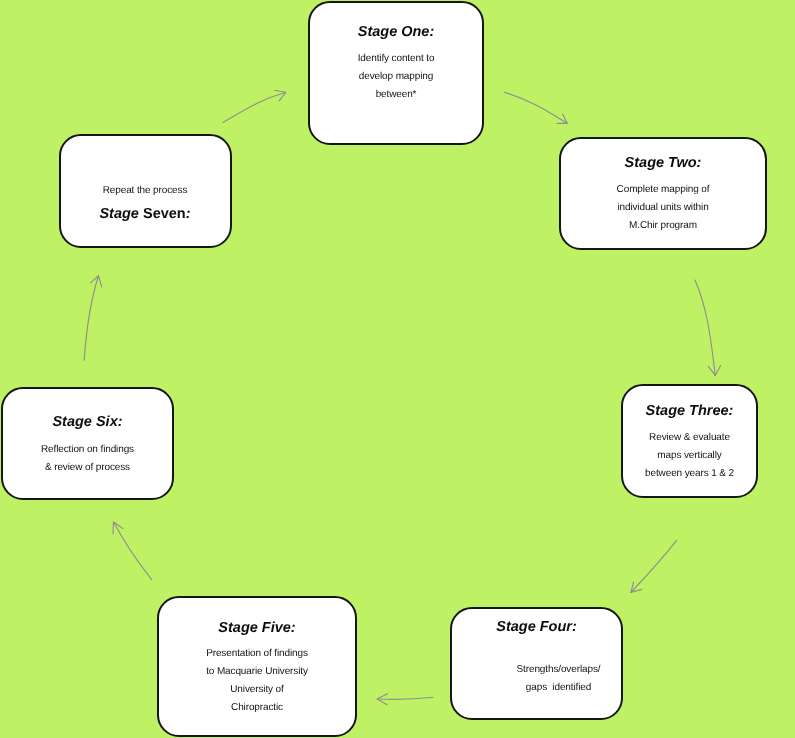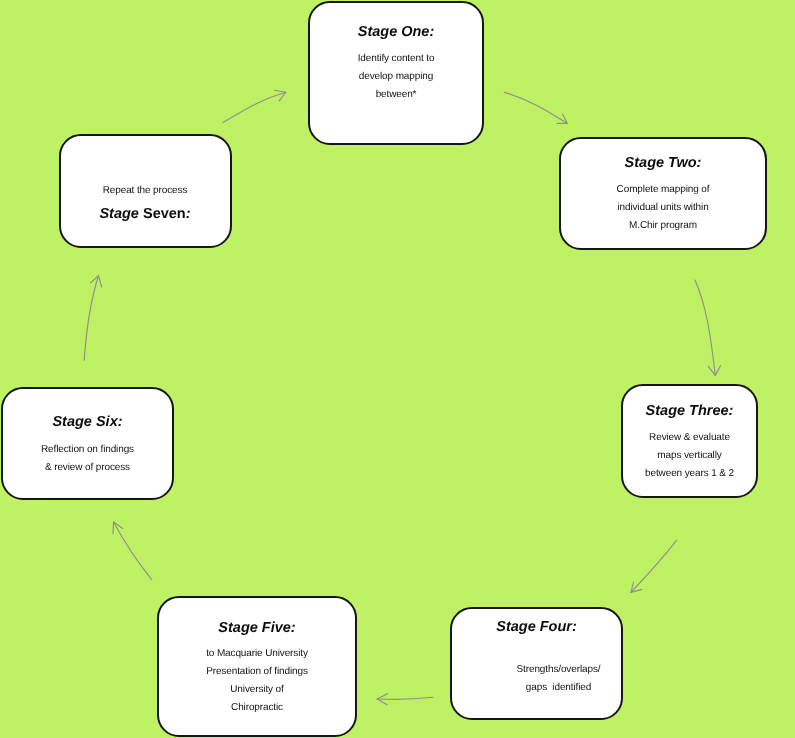--- a/index.html
+++ b/index.html
@@ -106,22 +106,22 @@
     <div class="stage-box" id="box-four">
       <div class="stage-title"><span>Stage </span><span>Four:</span></div>
       <div class="stage-body">
         <div>Strengths/overlaps/</div>
         <div>gaps  identified</div>
       </div>
     </div>
     <div class="stage-box" id="box-five">
       <div class="stage-title"><span>Stage </span><span>Five:</span></div>
       <div class="stage-body">
+        <div>Presentation of findings</div>
         <div>to Macquarie University</div>
-        <div>Presentation of findings</div>
         <div>University of</div>
         <div>Chiropractic</div>
       </div>
     </div>
     <div class="stage-box" id="box-six">
       <div class="stage-title"><span>Stage </span><span>Six:</span></div>
       <div class="stage-body">
         <div>Reflection on findings</div>
         <div>&amp; review of process</div>
       </div>

